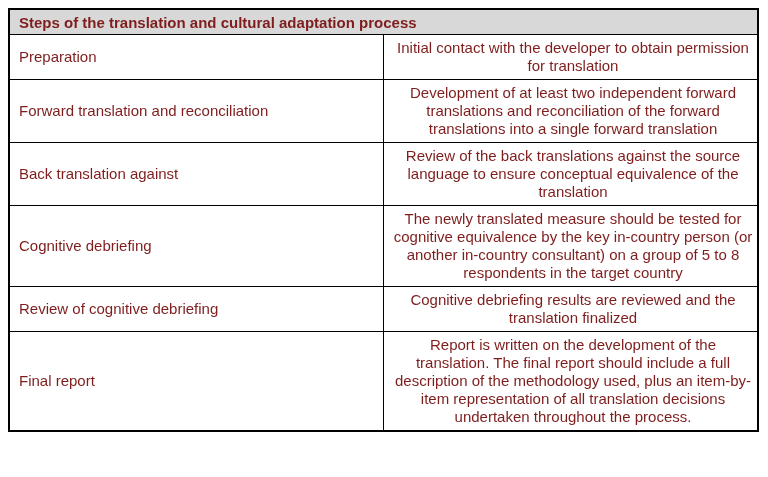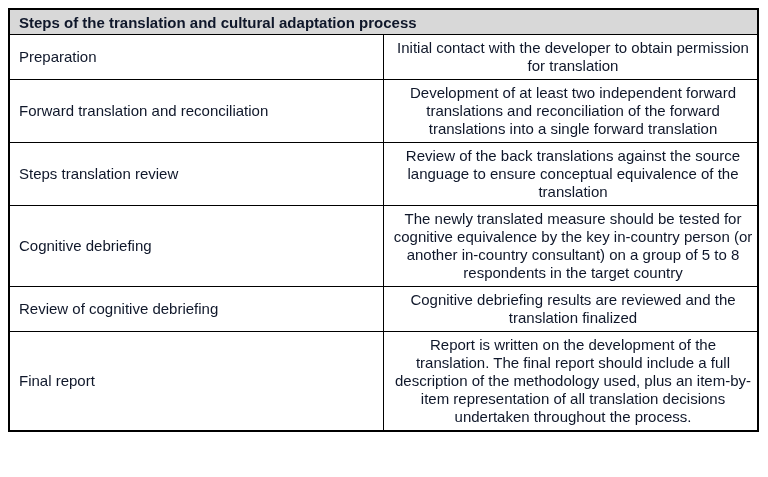--- a/index.html
+++ b/index.html
@@ -18,21 +18,21 @@
   table.steps-table {
     border-collapse: collapse;
     width: 751px;
     table-layout: fixed;
     border: 2px solid var(--border-color, #000);
   }
   table.steps-table th,
   table.steps-table td {
     border: 1px solid var(--border-color, #000);
     font-size: 15px;
-    color: #0f172a;
+    color: #7f1d1d;
     vertical-align: middle;
     word-wrap: break-word;
   }
   th.title-cell {
     background: var(--header-bg, #d8d8d8);
     text-align: left;
     font-weight: bold;
     padding: 3px 8px 2px 9px;
     line-height: 19px;
   }
@@ -60,21 +60,21 @@
     <tbody>
       <tr>
         <td class="step-cell">Preparation</td>
         <td class="desc-cell">Initial contact with the developer to obtain permission for translation</td>
       </tr>
       <tr>
         <td class="step-cell">Forward translation and reconciliation</td>
         <td class="desc-cell">Development of at least two independent forward translations and reconciliation of the forward translations into a single forward translation</td>
       </tr>
       <tr>
-        <td class="step-cell">Steps translation review</td>
+        <td class="step-cell">Back translation against</td>
         <td class="desc-cell">Review of the back translations against the source language to ensure conceptual equivalence of the translation</td>
       </tr>
       <tr>
         <td class="step-cell">Cognitive debriefing</td>
         <td class="desc-cell">The newly translated measure should be tested for cognitive equivalence by the key in-country person (or another in-country consultant) on a group of 5 to 8 respondents in the target country</td>
       </tr>
       <tr>
         <td class="step-cell">Review of cognitive debriefing</td>
         <td class="desc-cell">Cognitive debriefing results are reviewed and the translation finalized</td>
       </tr>

